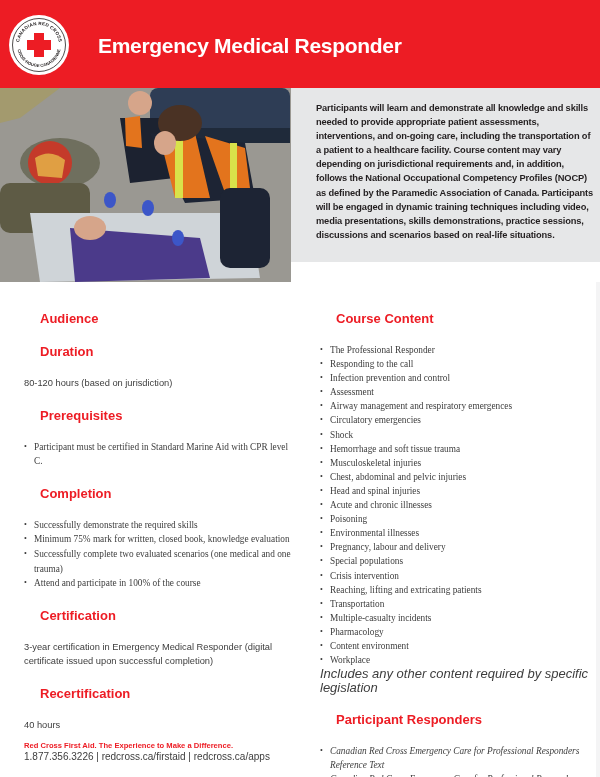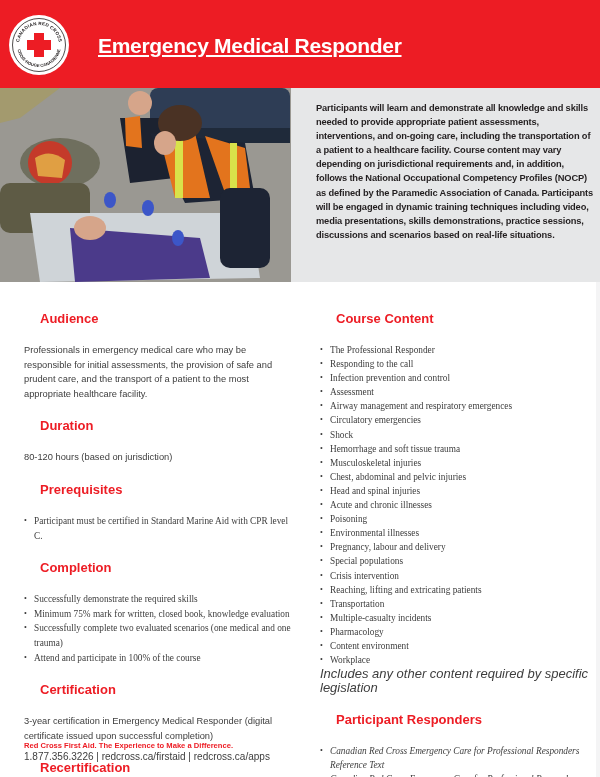--- a/index.html
+++ b/index.html
@@ -10,29 +10,29 @@
   .header {
     position: absolute; left: 0; top: 0; width: 600px; height: 88px; background: #ED1C24;
   }
   .logo {
     position: absolute; left: 9px; top: 15px; width: 60px; height: 60px;
     border-radius: 50%; background: #fff;
   }
   .logo svg { width: 60px; height: 60px; display: block; }
   .title {
     position: absolute; left: 98px; top: 34px; color: #fff; font-weight: bold;
-    font-size: 21px; letter-spacing: -0.3px; white-space: nowrap; text-decoration: underline;
+    font-size: 21px; letter-spacing: -0.3px; white-space: nowrap;
   }
   .photo {
     position: absolute; left: 0; top: 88px; width: 291px; height: 194px; overflow: hidden;
     background: #8b8a86;
   }
   .photo svg { width: 291px; height: 194px; display: block; }
   .intro {
-    position: absolute; left: 291px; top: 88px; width: 309px; height: 194px; background: #E6E7E8;
+    position: absolute; left: 291px; top: 88px; width: 309px; height: 174px; background: #E6E7E8;
   }
   .intro p {
     margin: 0; position: absolute; left: 25px; top: 13px; width: 280px;
     font-size: 9.3px; line-height: 14.1px; font-weight: bold; color: #231f20; letter-spacing: -0.15px;
   }
   .col { position: absolute; top: 294px; }
   .col-left { left: 24px; width: 270px; }
   .col-right { left: 320px; width: 270px; }
   h2 {
     margin: 16px; color: #ED1C24; font-size: 13px; font-weight: bold; line-height: 17px;
@@ -107,21 +107,20 @@
   </svg>
 </div>
 
 <div class="intro">
   <p>Participants will learn and demonstrate all knowledge and skills needed to provide appropriate patient assessments, interventions, and on-going care, including the transportation of a patient to a healthcare facility. Course content may vary depending on jurisdictional requirements and, in addition, follows the National Occupational Competency Profiles (NOCP) as defined by the Paramedic Association of Canada. Participants will be engaged in dynamic training techniques including video, media presentations, skills demonstrations, practice sessions, discussions and scenarios based on real-life situations.</p>
 </div>
 
 <div class="col col-left">
   <div class="sec">
     <h2>Audience</h2>
-    <p class="body-text">Professionals in emergency medical care who may be responsible for initial assessments, the provision of safe and prudent care, and the transport of a patient to the most appropriate healthcare facility.</p>
   </div>
   <div class="sec">
     <h2>Duration</h2>
     <p class="body-text">80-120 hours (based on jurisdiction)</p>
   </div>
   <div class="sec">
     <h2>Prerequisites</h2>
     <ul class="left-list">
       <li>Participant must be certified in Standard Marine Aid with CPR level C.</li>
     </ul>

